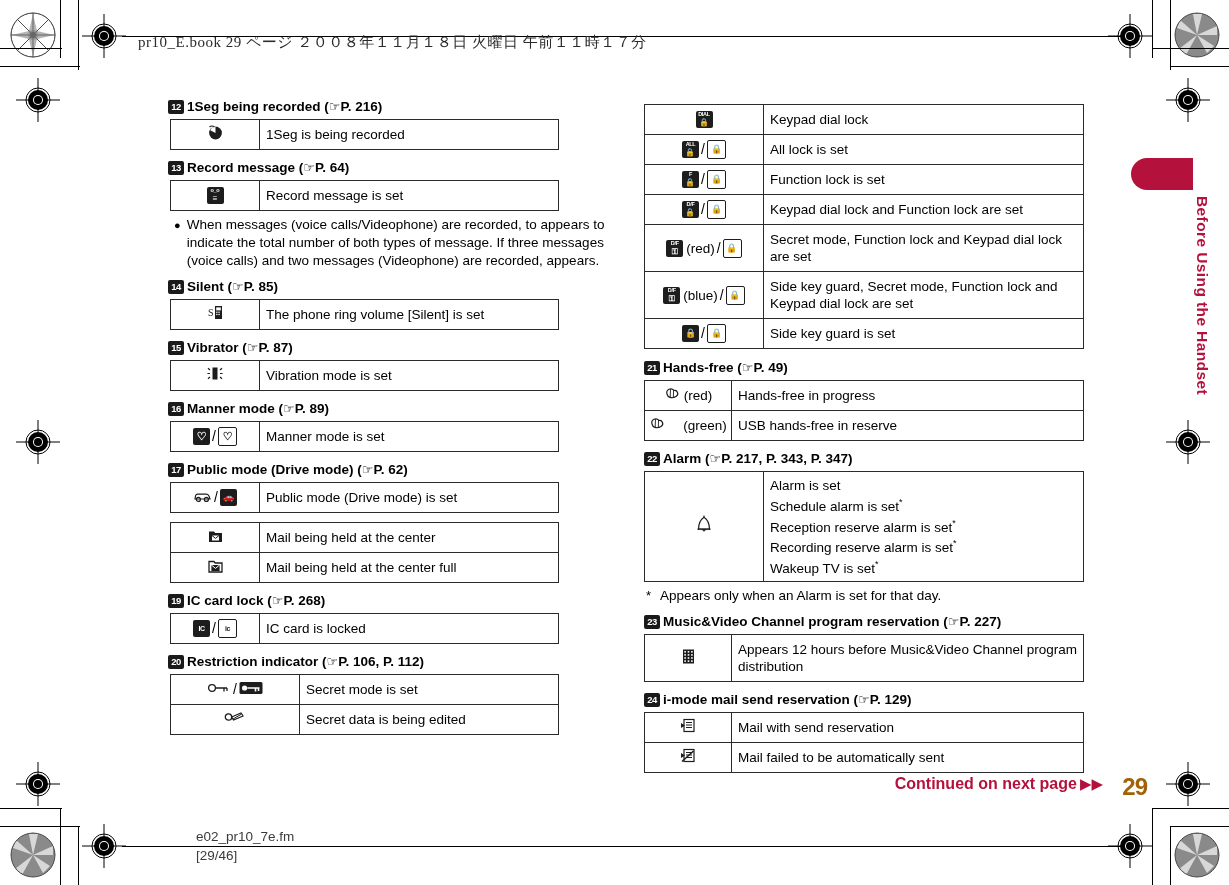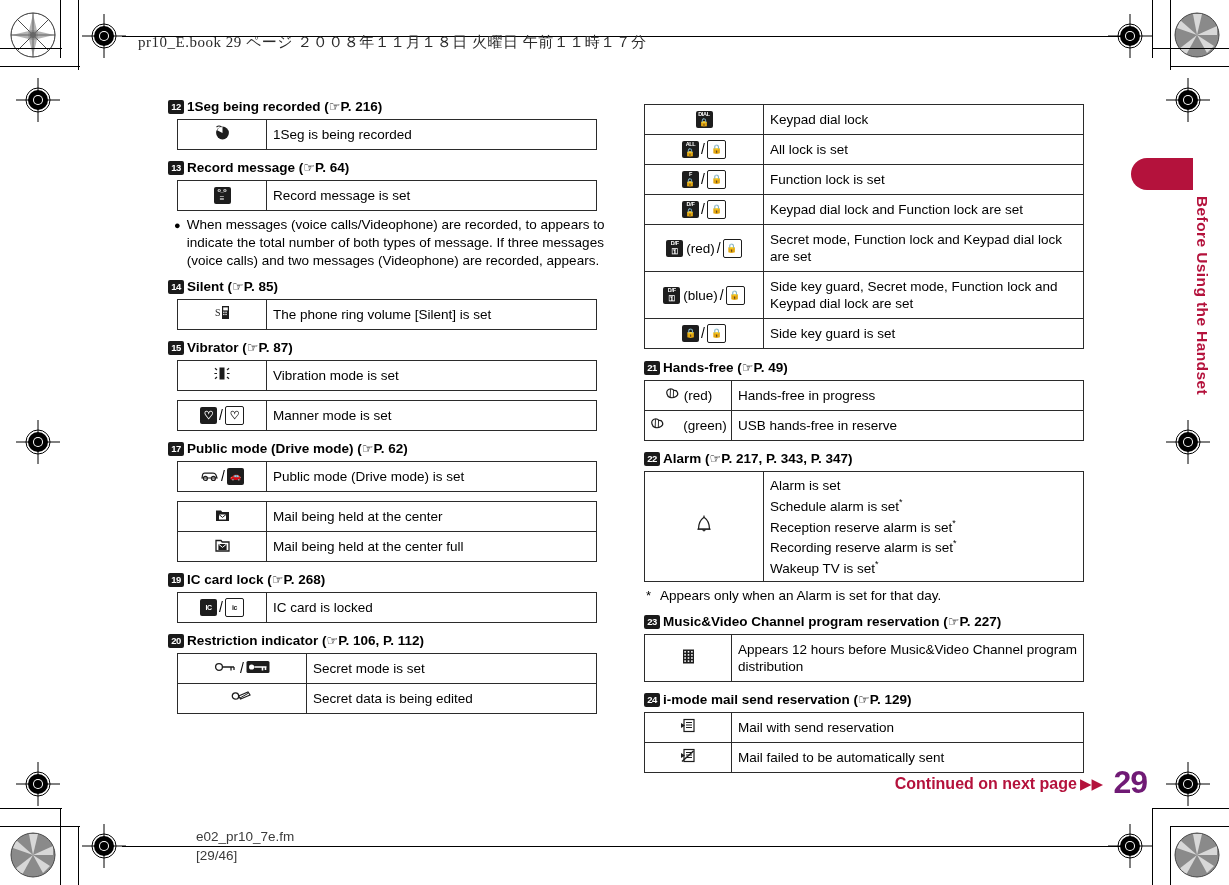--- a/index.html
+++ b/index.html
@@ -72,21 +72,21 @@
   }
   .tbl td.ic{
     text-align:center;padding:3px 4px;white-space:nowrap;
   }
   .tbl.w-l td.ic{width:80px;}
   .tbl.w-xl td.ic{width:120px;}
   .tbl.w-r td.ic{width:110px;}
   .tbl.w-rs td.ic{width:78px;}
 
   
-  .tbl-indent{margin-left:9px;width:420px;}
+  .tbl-indent{margin-left:2px;width:389px;}
 
   
   .g{display:inline-block;vertical-align:middle;}
   .gsq{
     width:17px;height:17px;background:#1d1d1d;border-radius:2px;
     position:relative;vertical-align:middle;display:inline-block;
   }
   .gsq.inv{background:#fff;border:1.6px solid #1d1d1d;}
   .gsq .t{
     position:absolute;inset:0;color:#fff;font-size:7px;font-weight:bold;
@@ -122,21 +122,21 @@
   .sup{font-size:9px;vertical-align:super;}
 
   
   .cont{
     position:absolute;right:126px;bottom:92px;
     color:#b4123c;font-weight:bold;font-size:16px;white-space:nowrap;
   }
   .cont .arr{font-family:"DejaVu Sans",sans-serif;font-size:15px;margin-left:3px;}
   .pageno{
     position:absolute;right:82px;bottom:84px;
-    font-size:32px;font-weight:bold;color:#701a75;letter-spacing:-1px;
+    font-size:24px;font-weight:bold;color:#a16207;letter-spacing:-1px;
   }
   .fname{
     position:absolute;left:196px;bottom:20px;
     font-size:13.5px;color:#3a3a3a;line-height:19px;
   }
 </style>
 </head>
 <body>
 
 <div class="page">
@@ -409,20 +409,24 @@
                     <path d="M4 5 L2 3.2 M4 8.5 L1.4 8.5 M4 12 L2 13.8"></path>
                     <path d="M14 5 L16 3.2 M14 8.5 L16.6 8.5 M14 12 L16 13.8"></path>
                   </g>
                 </svg></span>
         </td>
         <td>Vibration mode is set</td>
       </tr>
     </tbody>
       </table>
 
+    <div class="sec">
+      <span class="num">16</span>
+      <span class="sec-title"><span>Manner mode (</span><span class="ptr">☞</span><span>P. 89)</span></span>
+    </div>
     <table class="tbl w-l tbl-indent">
         <tbody>
       <tr>
         <td class="ic">
           <span class="gsq"><span class="t" style="font-size:11px;">♡</span></span><span class="sep">/</span><span class="gsq inv"><span class="t" style="font-size:11px;">♡</span></span>
         </td>
         <td>Manner mode is set</td>
       </tr>
     </tbody>
       </table>

